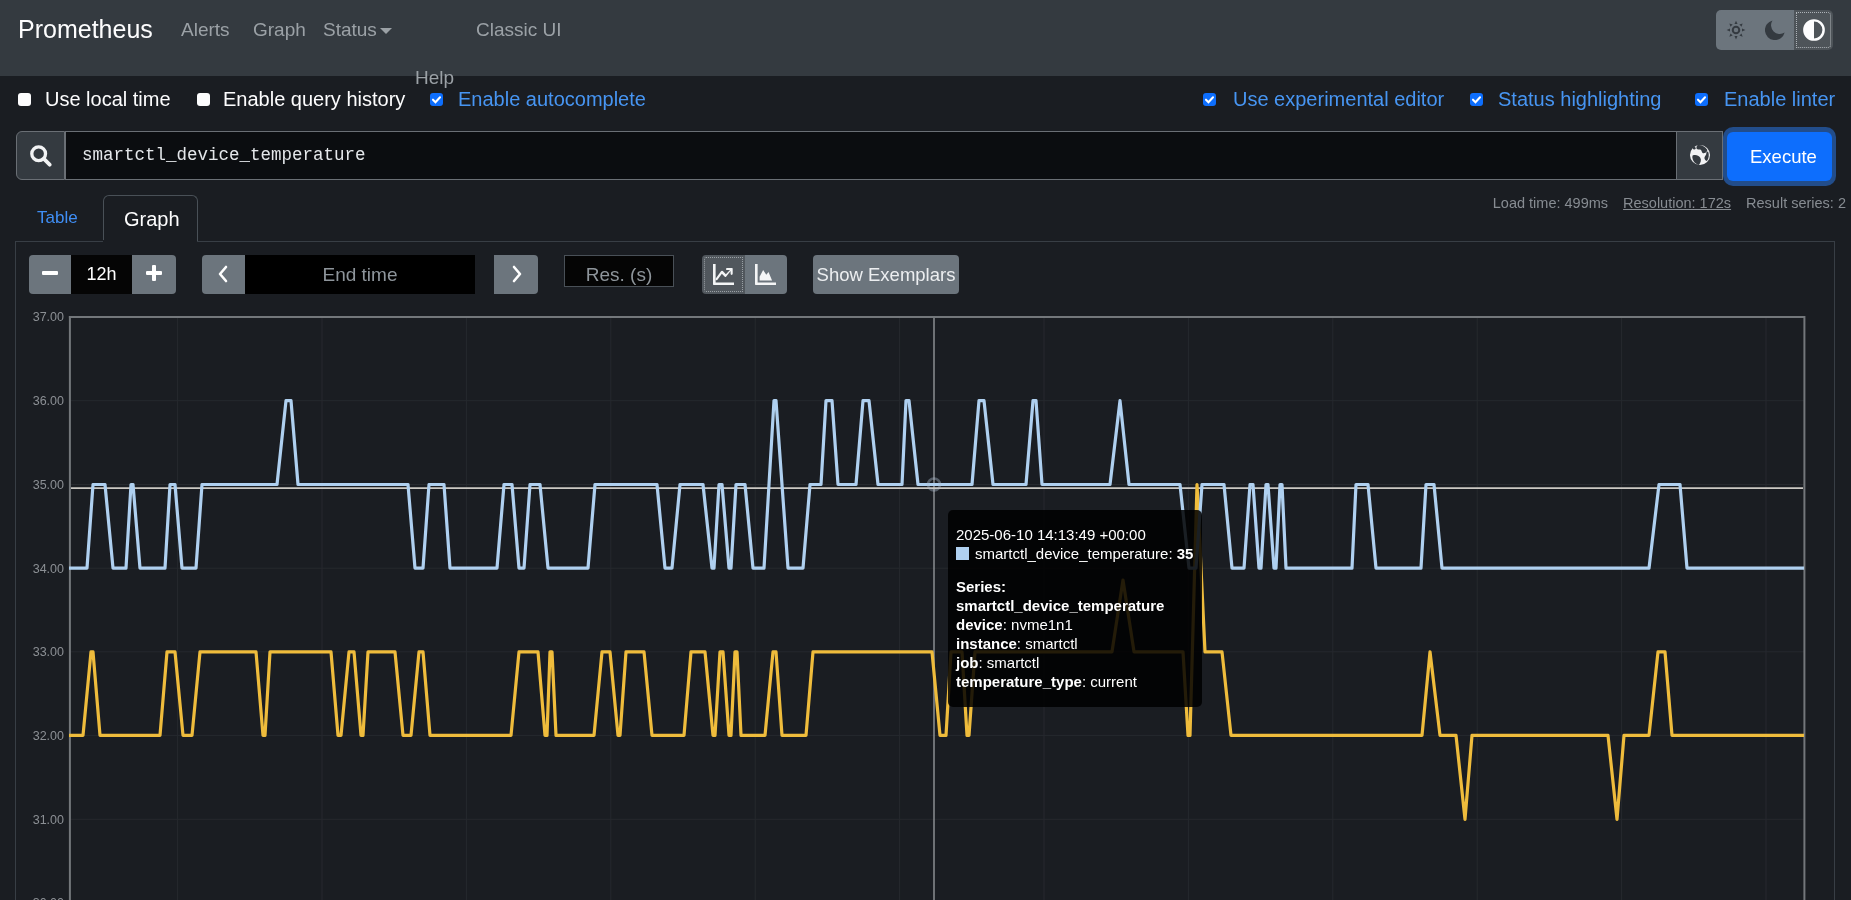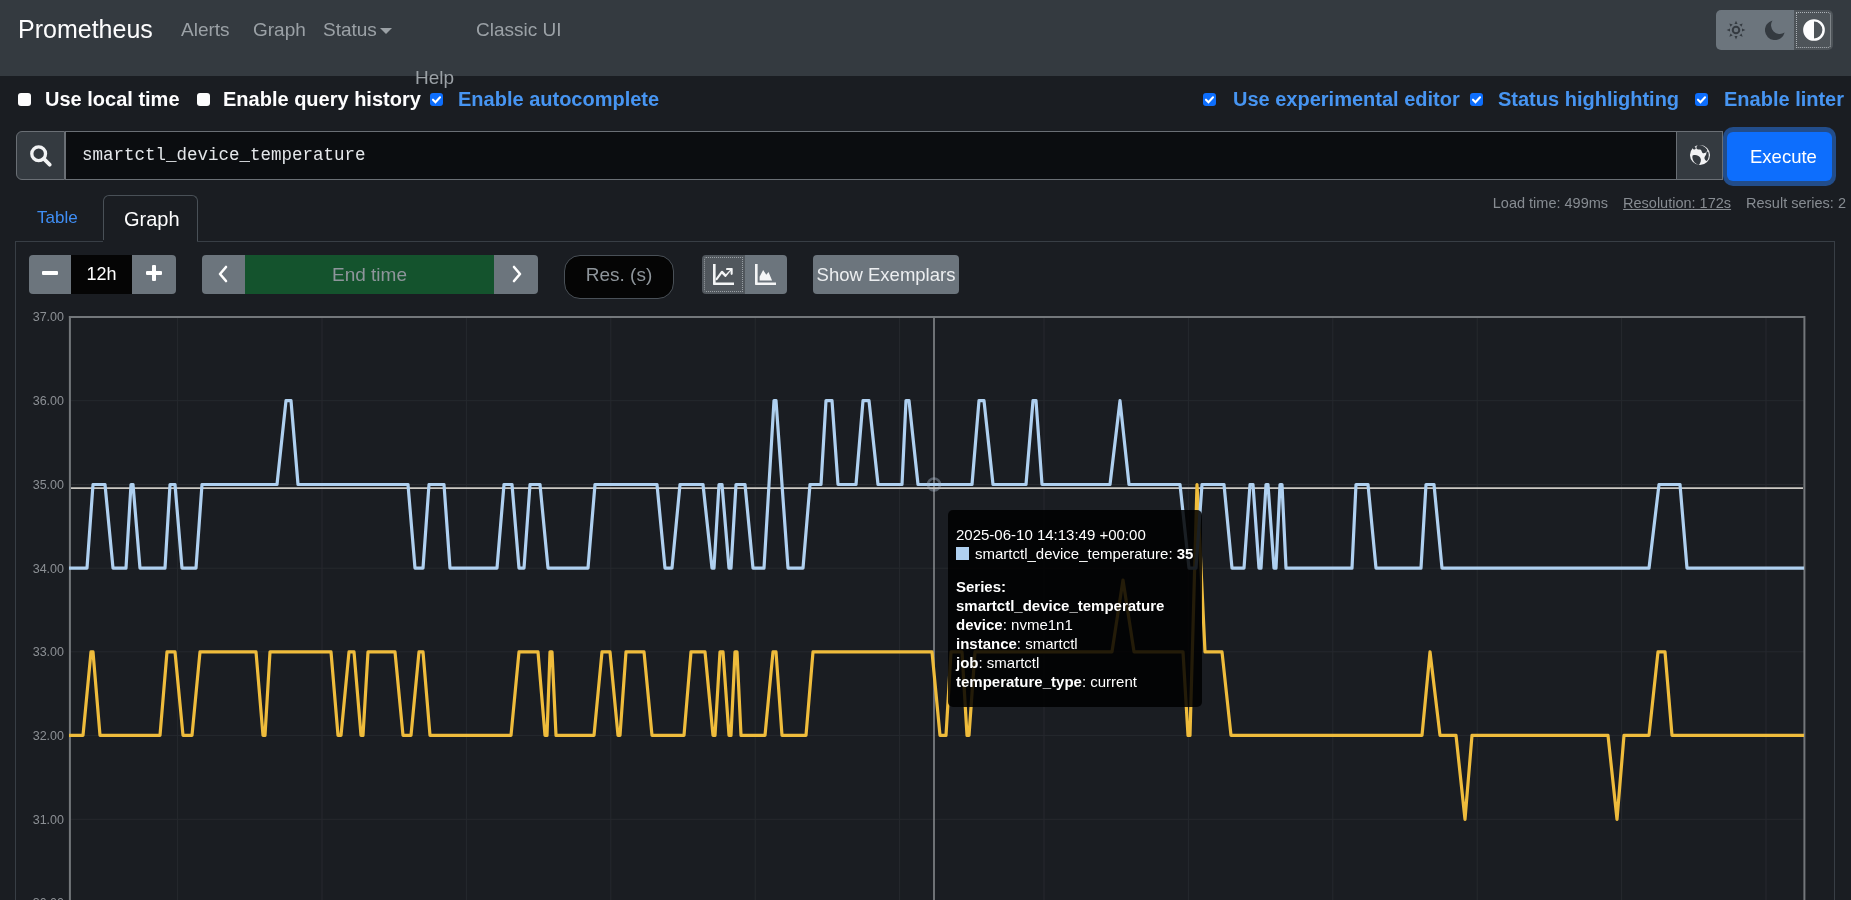--- a/index.html
+++ b/index.html
@@ -9,21 +9,21 @@
   #navbar { position:absolute; left:0; top:0; width:1851px; height:76px; background:#343a40; }
   .brand { position:absolute; left:18px; top:15px; font-size:25px; color:#fdfdfe; }
   .navlink { position:absolute; top:19px; font-size:19px; color:#9ba1a6; }
   .caret { position:absolute; width:0; height:0; border-left:6px solid transparent;
     border-right:6px solid transparent; border-top:6px solid #9ba1a6; }
   #themegrp { position:absolute; left:1716px; top:10px; width:116px; height:40px; }
   .thbtn { position:absolute; top:0; width:39px; height:40px; background:#6c757d; }
   .cb { position:absolute; width:13px; height:13px; border-radius:3px; top:92.5px; }
   .cb.off { background:#fdfdfe; }
   .cb.on  { background:#0d6efd; }
-  .cblabel { position:absolute; top:88px; font-size:20px; color:#fdfdfe;font-weight:bold; }
+  .cblabel { position:absolute; top:88px; font-size:20px; color:#fdfdfe; }
   .cblabel.blue { color:#4795f2; }
   .mono { font-family:"Liberation Mono", monospace; }
 </style>
 </head>
 <body>
 
 <div id="navbar">
   <div class="brand">Prometheus</div>
   <div class="navlink" style="left:181px;">Alerts</div>
   <div class="navlink" style="left:253px;">Graph</div>
@@ -124,27 +124,27 @@
 <div class="abs" style="left:71px; top:255px; width:61px; height:39px; background:#050505; color:#fff; font-size:18px; text-align:center; line-height:39px;">12h</div>
 <div class="abs" style="left:132px; top:255px; width:44px; height:39px; background:#6c757d; border-radius:0 4px 4px 0;">
   <div style="position:absolute;left:14px;top:16px;width:16px;height:3.5px;background:#fff;border-radius:1px;"></div>
   <div style="position:absolute;left:20.2px;top:10px;width:3.5px;height:16px;background:#fff;border-radius:1px;"></div>
 </div>
 <div class="abs" style="left:202px; top:255px; width:43px; height:39px; background:#6c757d; border-radius:4px 0 0 4px;">
   <svg width="14" height="18" viewBox="0 0 14 18" style="position:absolute;left:14px;top:10px;">
       <path d="M10 2 L4 9 L10 16" stroke="#fff" stroke-width="2.6" fill="none" stroke-linecap="round" stroke-linejoin="round"></path>
     </svg>
 </div>
-<div class="abs" style="left:245px; top:255px; width:249px; height:39px; background:#14532d; color:#8e959b; font-size:19px; text-align:center; line-height:39px;">End time</div>
+<div class="abs" style="left:245px; top:255px; width:230px; height:39px; background:#000000; color:#8e959b; font-size:19px; text-align:center; line-height:39px;">End time</div>
 <div class="abs" style="left:494px; top:255px; width:44px; height:39px; background:#6c757d; border-radius:0 4px 4px 0;">
   <svg width="14" height="18" viewBox="0 0 14 18" style="position:absolute;left:16px;top:10px;">
       <path d="M4 2 L10 9 L4 16" stroke="#fff" stroke-width="2.6" fill="none" stroke-linecap="round" stroke-linejoin="round"></path>
     </svg>
 </div>
-<div class="abs" style="left:564px; top:255px; width:110px; height:44px; background:#050505; border:1px solid #495057; border-radius:16px; color:#8e959b; font-size:19px; text-align:center; line-height:37px;">Res. (s)</div>
+<div class="abs" style="left:564px; top:255px; width:110px; height:32px; background:#050505; border:1px solid #495057; border-radius:0; color:#8e959b; font-size:19px; text-align:center; line-height:37px;">Res. (s)</div>
 <div class="abs" style="left:702px; top:255px; width:43px; height:39px; background:#51575d; border-radius:4px 0 0 4px; outline:1px dotted #9aa0a5; outline-offset:-3px;">
   <svg width="21" height="21" viewBox="0 0 16 16" style="position:absolute;left:11px;top:9px;" fill="#f4f5f6">
     <path d="M0 0v15.5A.5.5 0 0 0 .5 16H16v-2H2V0H0Z"></path>
     <path d="M10 3.5a.5.5 0 0 1 .5-.5h4a.5.5 0 0 1 .5.5v4a.8.8 0 0 1-1.6 0V5.4l-3.313 4.05a.9.9 0 0 1-1.32.07L6.76 7.37l-3.35 4.6a.8.8 0 0 1-1.3-.94l4-5.5a.9.9 0 0 1 1.36-.11l2.35 2.35L12.945 4.6H10.5a.5.5 0 0 1-.5-.5Z"></path>
   </svg>
 </div>
 <div class="abs" style="left:745px; top:255px; width:42px; height:39px; background:#6c757d; border-radius:0 4px 4px 0;">
   <svg width="21" height="21" viewBox="0 0 16 16" style="position:absolute;left:10px;top:9px;" fill="#f4f5f6">
     <path d="M0 0v15.5A.5.5 0 0 0 .5 16H16v-2H2V0H0Z"></path>
     <path d="M3.5 12.5 L3.5 9.8 L6.2 4.6 L8.6 8.2 L10.3 6 L13 12.5 Z"></path>

